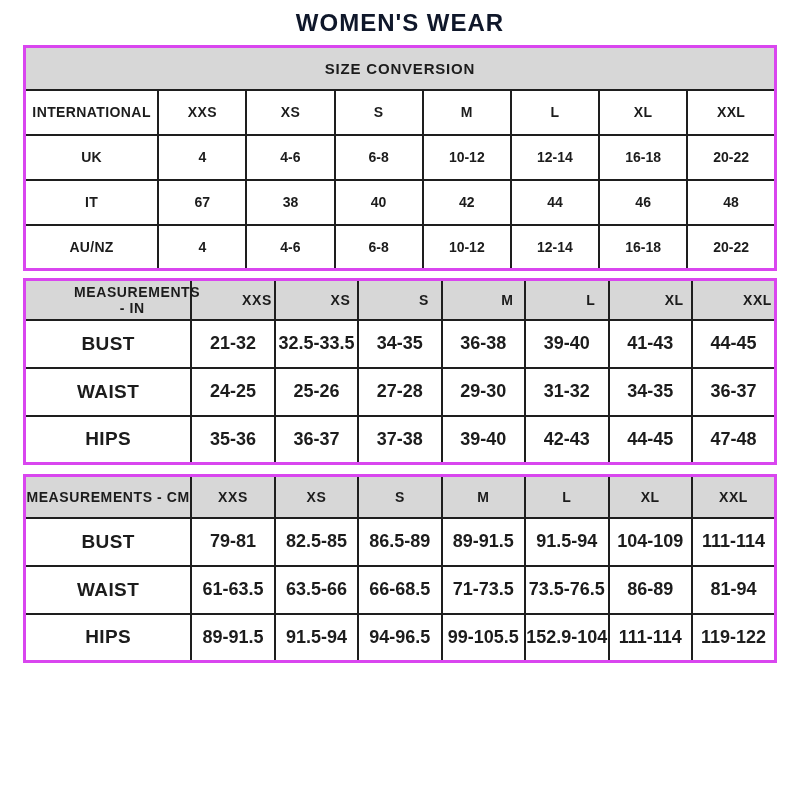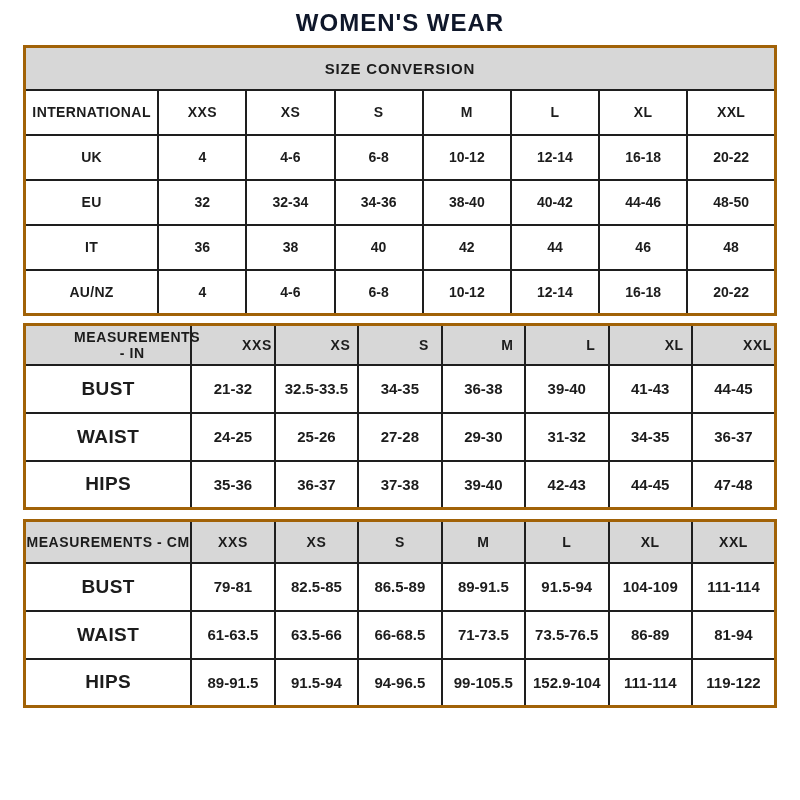--- a/index.html
+++ b/index.html
@@ -23,21 +23,21 @@
     justify-content: center;
     font-size: 24px;
     font-weight: 700;
     letter-spacing: 1px;
     color: #0f172a;
   }
   table {
     width: 100%;
     border-collapse: collapse;
     table-layout: fixed;
-    border: 3px solid #a16207;
+    border: 3px solid #d946ef;
   }
   td, th {
     border: 2px solid #1e1e1e;
     text-align: center;
     vertical-align: middle;
     font-weight: 600;
     background: #ffffff;
   }
   
   .t1 col.label-col { width: 17.8%; }
@@ -61,21 +61,21 @@
   .tm col.label-col { width: 22.2%; }
   .tm col.size-col  { width: 11.114%; }
   .tm .header-row td {
     background: #d7d7d7;
     font-size: 14px;
     font-weight: 700;
     letter-spacing: 0.6px;
   }
   .t2 .header-row td { height: 40px; padding-left: 48px; }
   .t3 .header-row td { height: 42px; }
-  .tm .data-row td { height: 48px; font-size: 15px; }
+  .tm .data-row td { height: 48px; font-size: 18px; }
   .tm .data-row td.row-label { font-size: 19px; font-weight: 700; letter-spacing: 0.4px; }
   .gap-a { height: 7px; }
   .gap-b { height: 9px; }
 </style>
 </head>
 <body>
 
 <div class="page">
 
   <div class="page-title">WOMEN'S WEAR</div>
@@ -109,32 +109,22 @@
       <td class="row-label">UK</td>
       <td>4</td>
       <td>4-6</td>
       <td>6-8</td>
       <td>10-12</td>
       <td>12-14</td>
       <td>16-18</td>
       <td>20-22</td>
     </tr>
     <tr class="data-row">
-      <td class="row-label">EU</td>
-      <td>32</td>
-      <td>32-34</td>
-      <td>34-36</td>
-      <td>38-40</td>
-      <td>40-42</td>
-      <td>44-46</td>
-      <td>48-50</td>
-    </tr>
-    <tr class="data-row">
       <td class="row-label">IT</td>
-      <td>36</td>
+      <td>67</td>
       <td>38</td>
       <td>40</td>
       <td>42</td>
       <td>44</td>
       <td>46</td>
       <td>48</td>
     </tr>
     <tr class="data-row">
       <td class="row-label">AU/NZ</td>
       <td>4</td>

